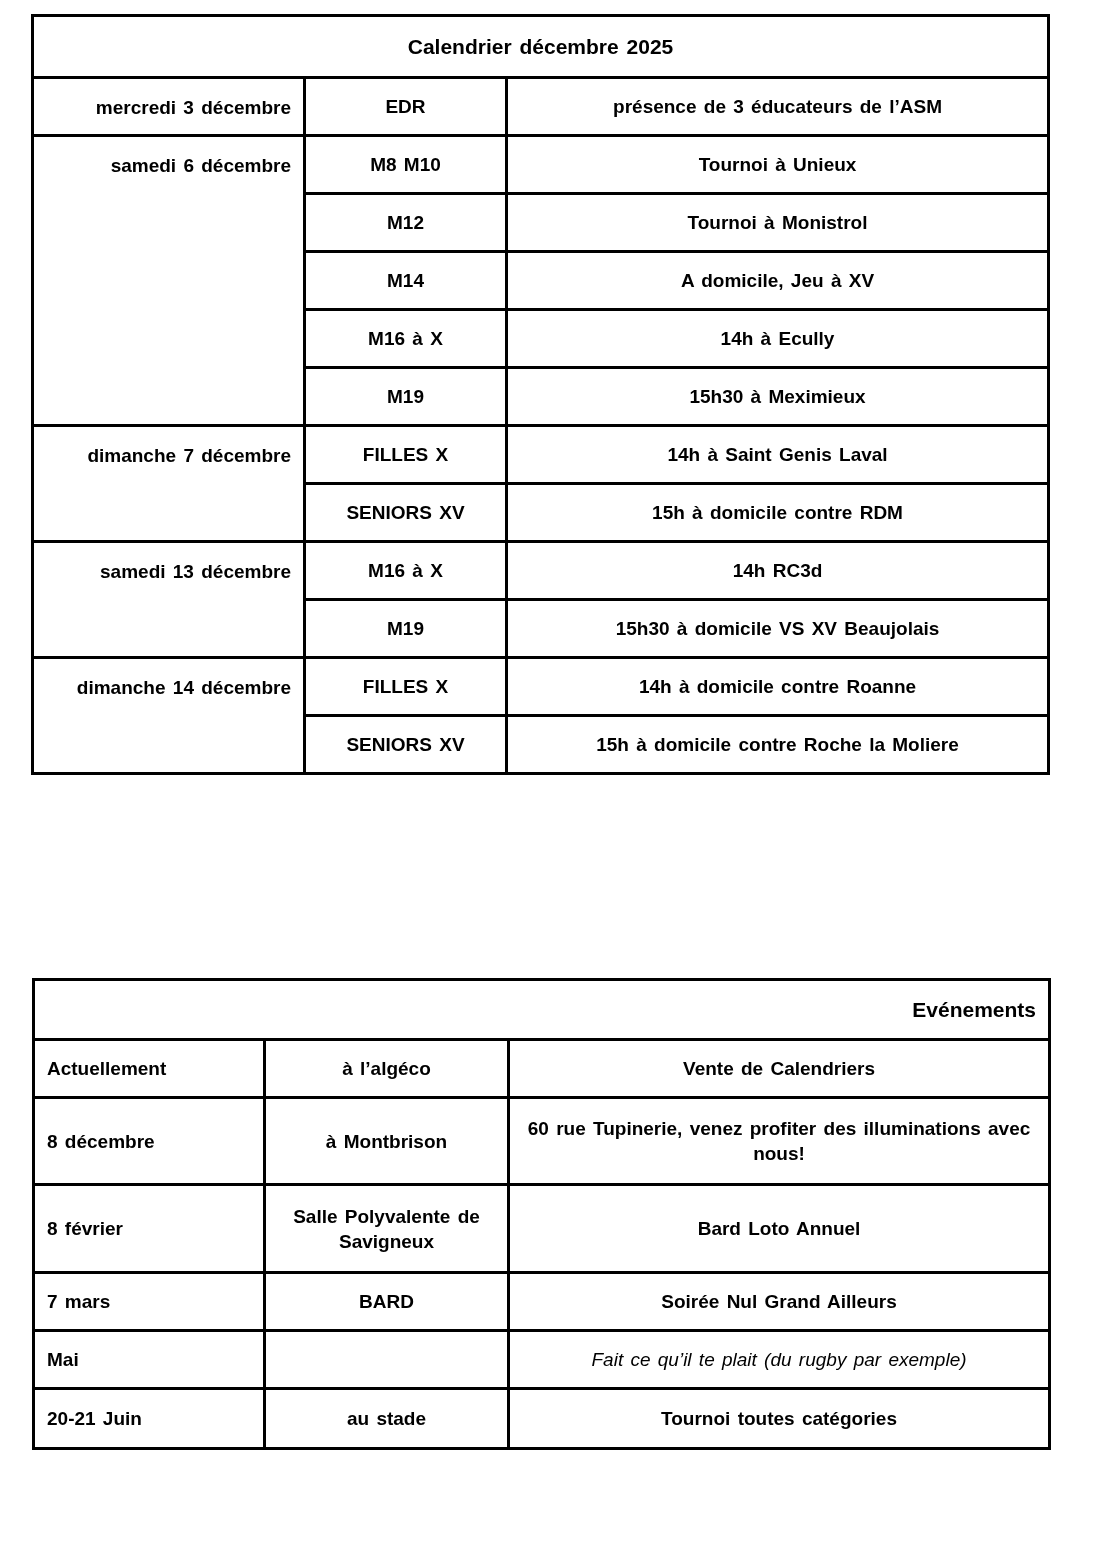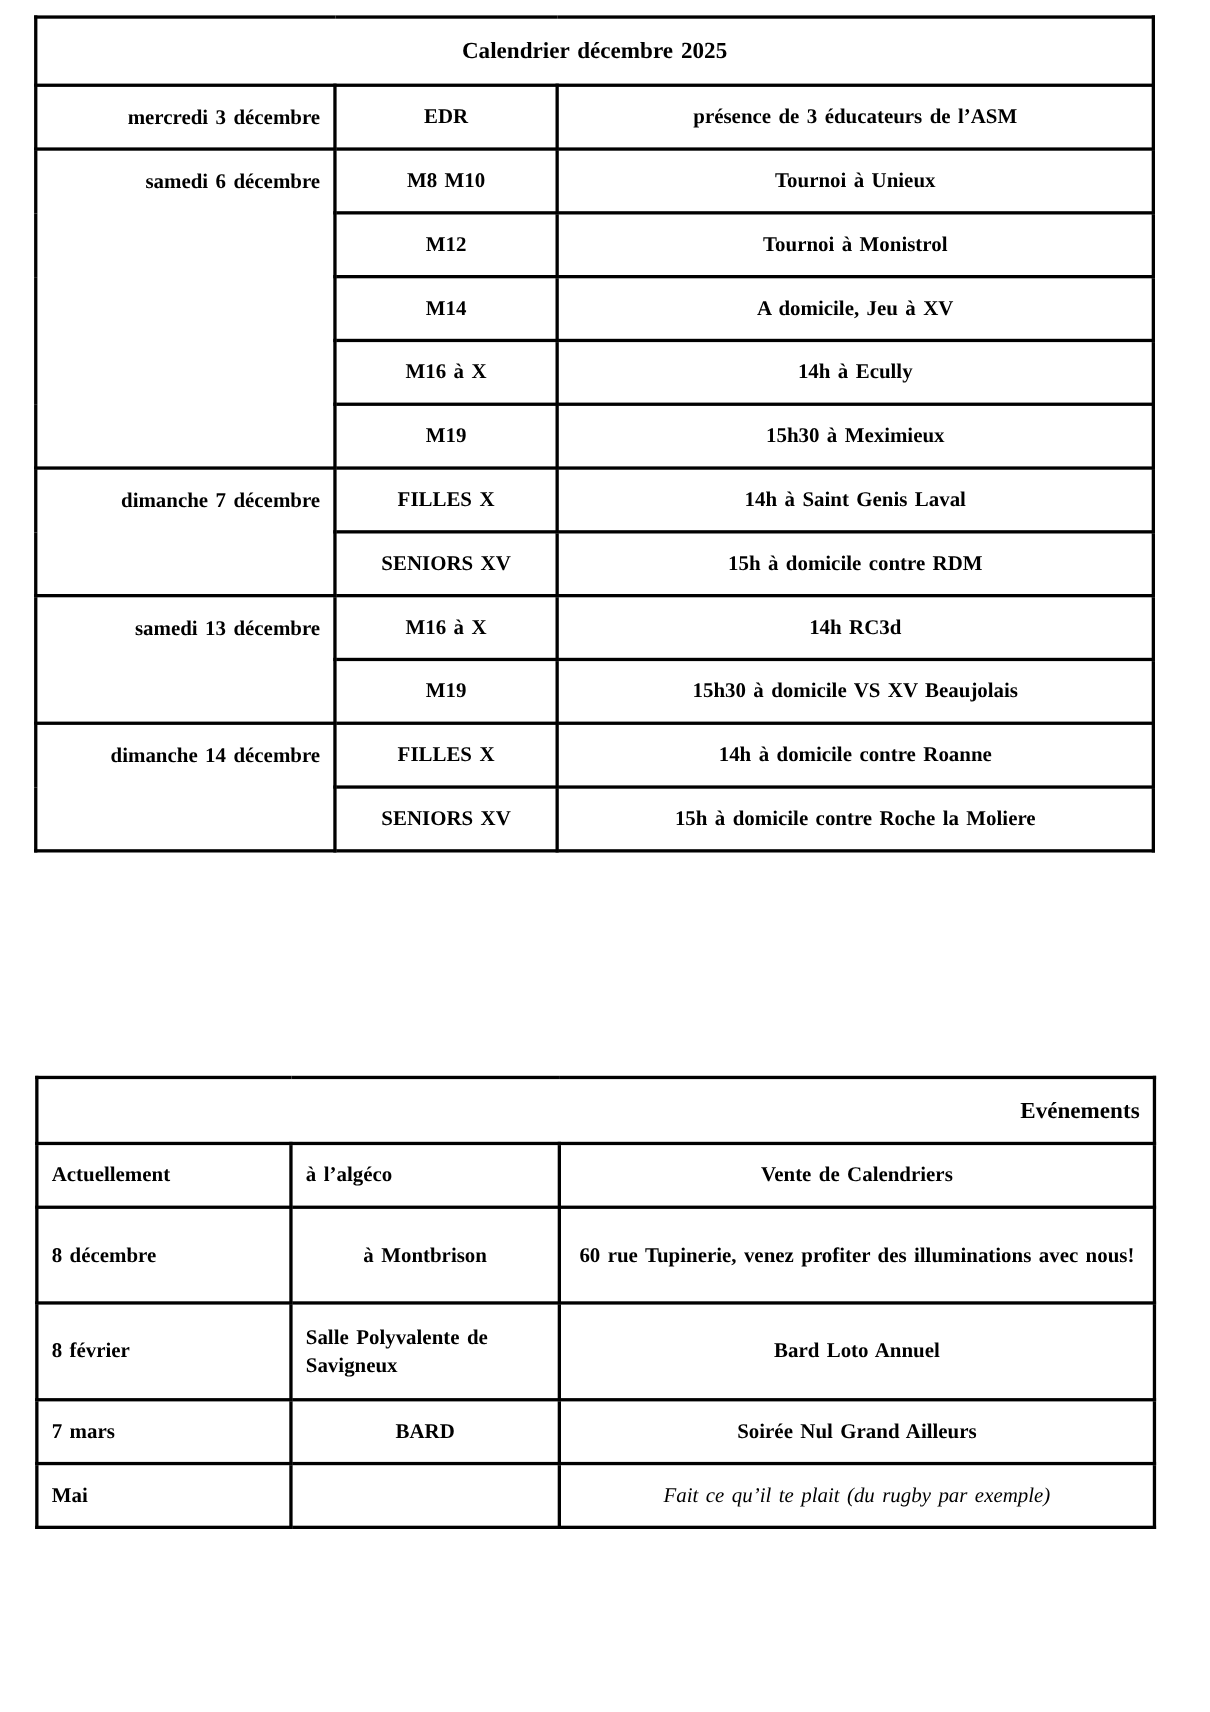--- a/index.html
+++ b/index.html
@@ -2,21 +2,21 @@
 <html><head>
 <meta charset="utf-8">
 <style>
   html, body { margin: 0; padding: 0; background: #ffffff; }
   .page {
     position: relative;
     width: 1100px;
     height: 1556px;
     background: #ffffff;
     color: #000000;
-    font-family: Liberation Serif, serif;
+    font-family: Liberation Sans, sans-serif;
     font-weight: bold;
   }
   table {
     position: absolute;
     border-collapse: collapse;
     table-layout: fixed;
     background: #ffffff;
   }
   td {
     border: 3px solid #000000;
@@ -46,21 +46,21 @@
   
   .evt { left: 32px; top: 978px; width: 1016px; }
   .evt .title-cell {
     text-align: right;
     vertical-align: middle;
     font-size: 21px;
     height: 54px;
   }
   .when-cell { text-align: left; vertical-align: middle; }
   .where-cell { vertical-align: middle; }
-  .where-left { text-align: left; }
+  .where-left { text-align: center; }
   .where-center { text-align: center; }
   .what-cell { text-align: center; vertical-align: middle; }
   .italic-text { font-style: italic; font-weight: normal; margin-top: 38px; }
   .evt tr.r-58 { height: 58px; }
   .evt tr.r-87 { height: 87px; }
   .evt tr.r-88 { height: 88px; }
   .evt tr.r-60 { height: 60px; }
 </style>
 </head>
 <body>
@@ -161,16 +161,21 @@
       <tr class="r-58">
         <td class="when-cell">7 mars</td>
         <td class="where-cell where-center">BARD</td>
         <td class="what-cell">Soirée Nul Grand Ailleurs</td>
       </tr>
       <tr class="r-58">
         <td class="when-cell">Mai</td>
         <td class="where-cell where-center"></td>
         <td class="what-cell italic-text">Fait ce qu’il te plait (du rugby par exemple)</td>
       </tr>
+      <tr class="r-60">
+        <td class="when-cell">20-21 Juin</td>
+        <td class="where-cell where-center">au stade</td>
+        <td class="what-cell">Tournoi toutes catégories</td>
+      </tr>
     </tbody>
   </table>
 
 </div>
 
 </body></html>

